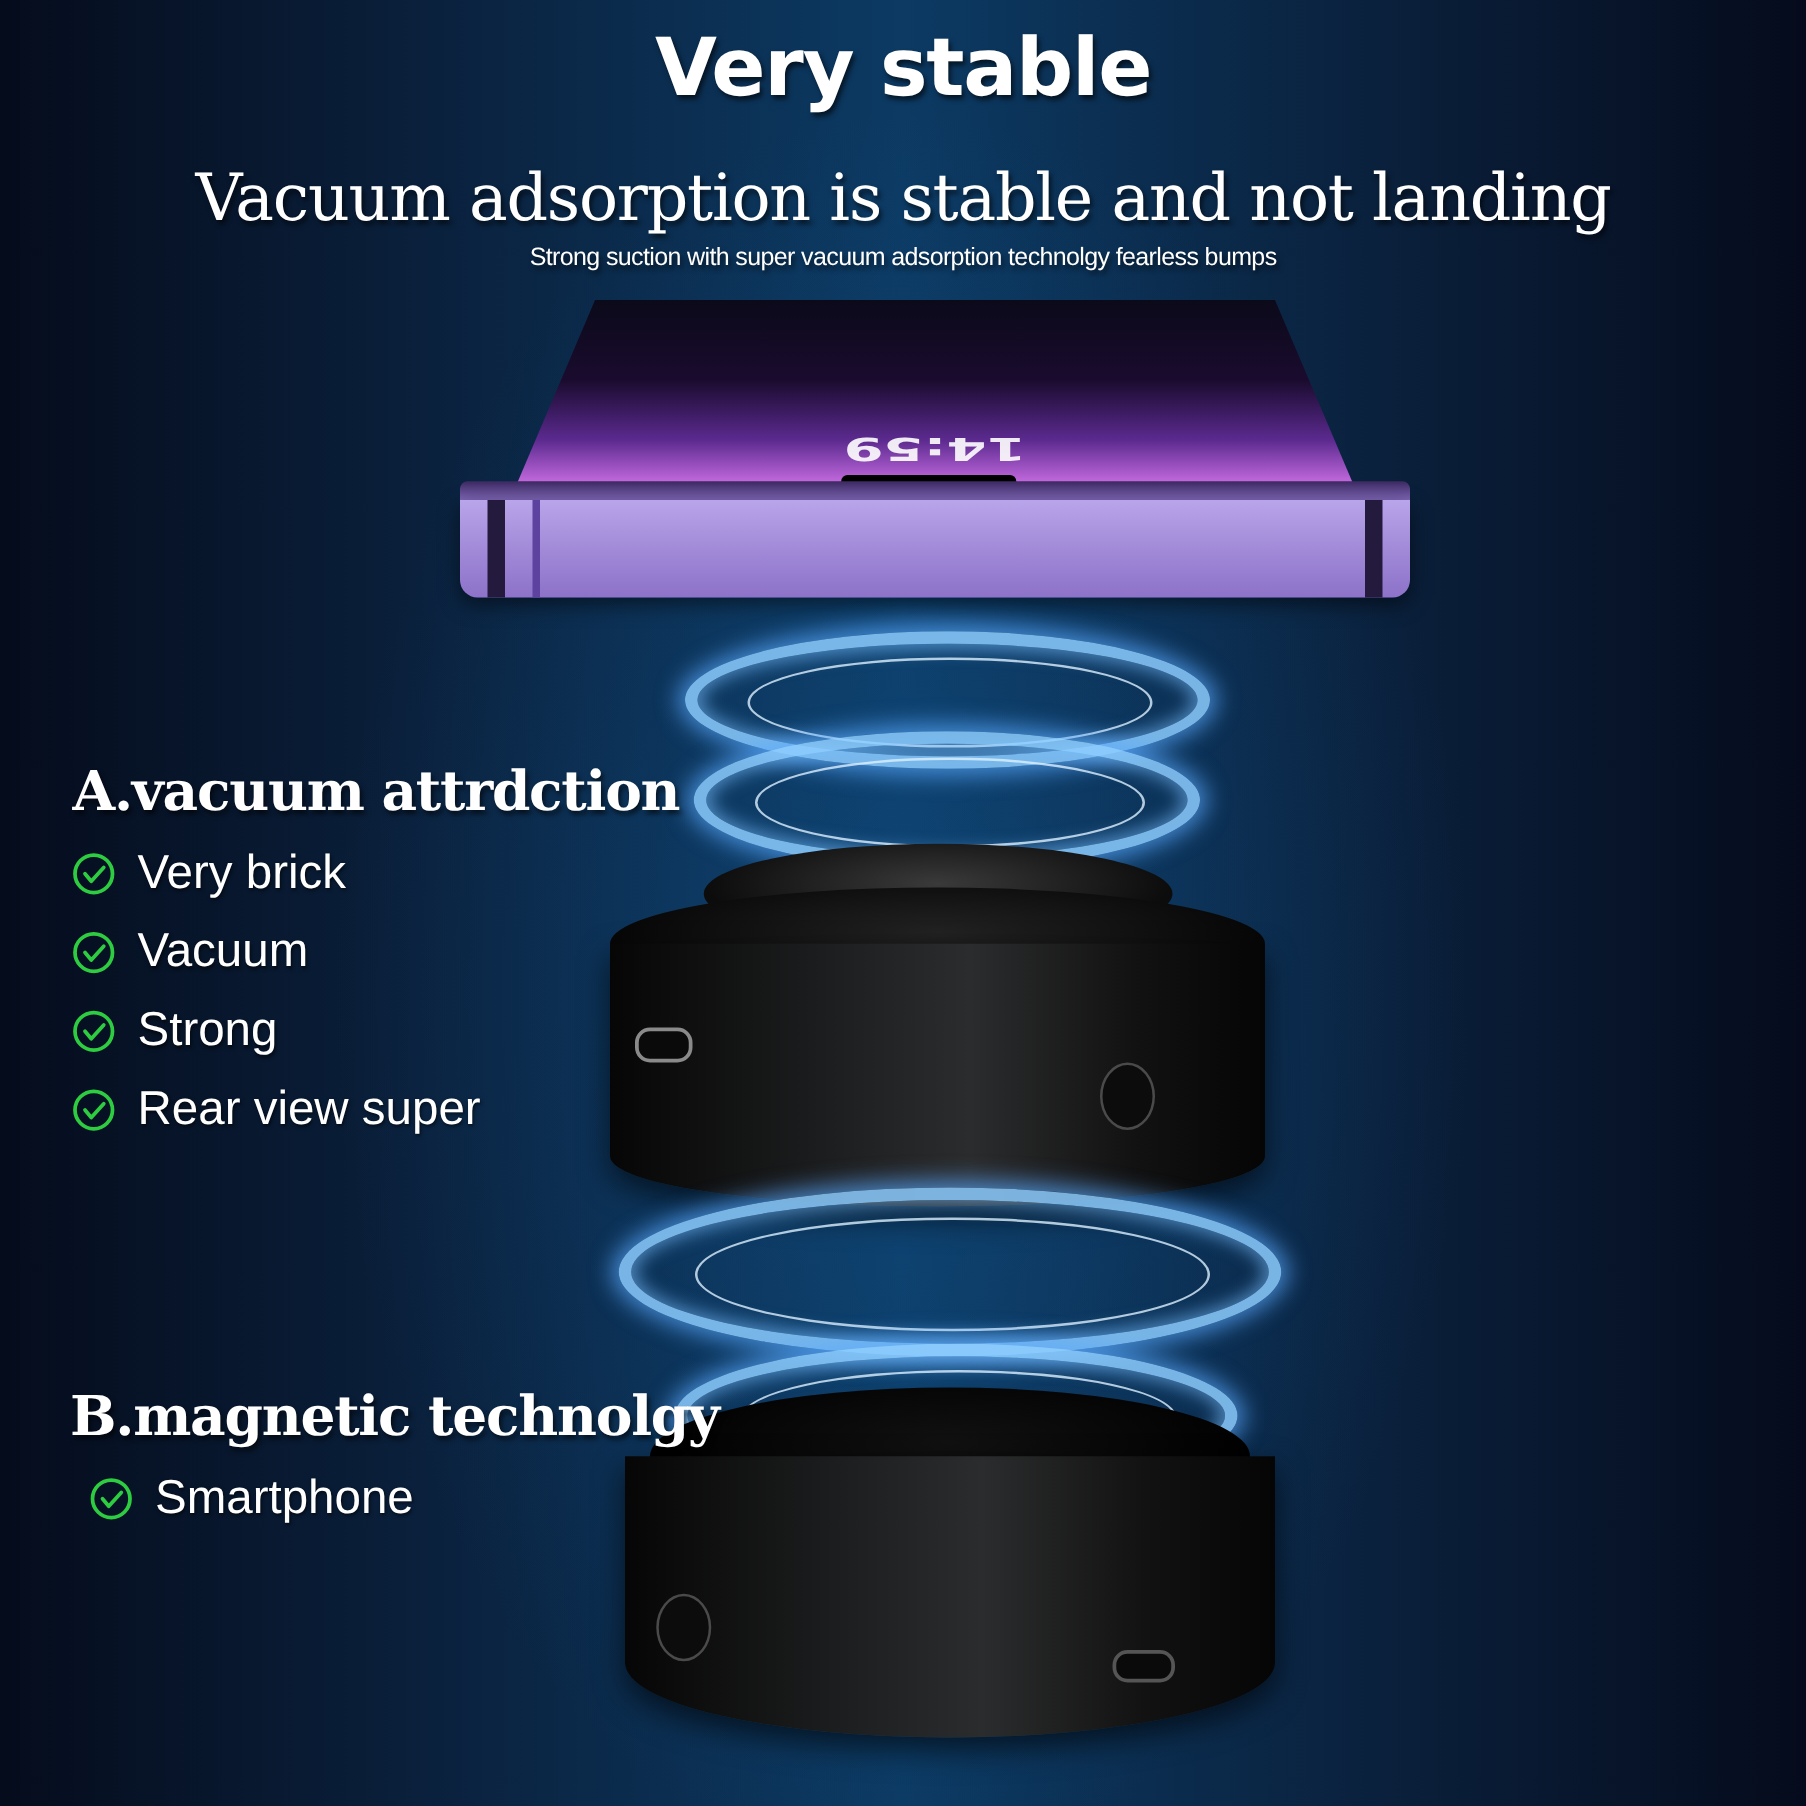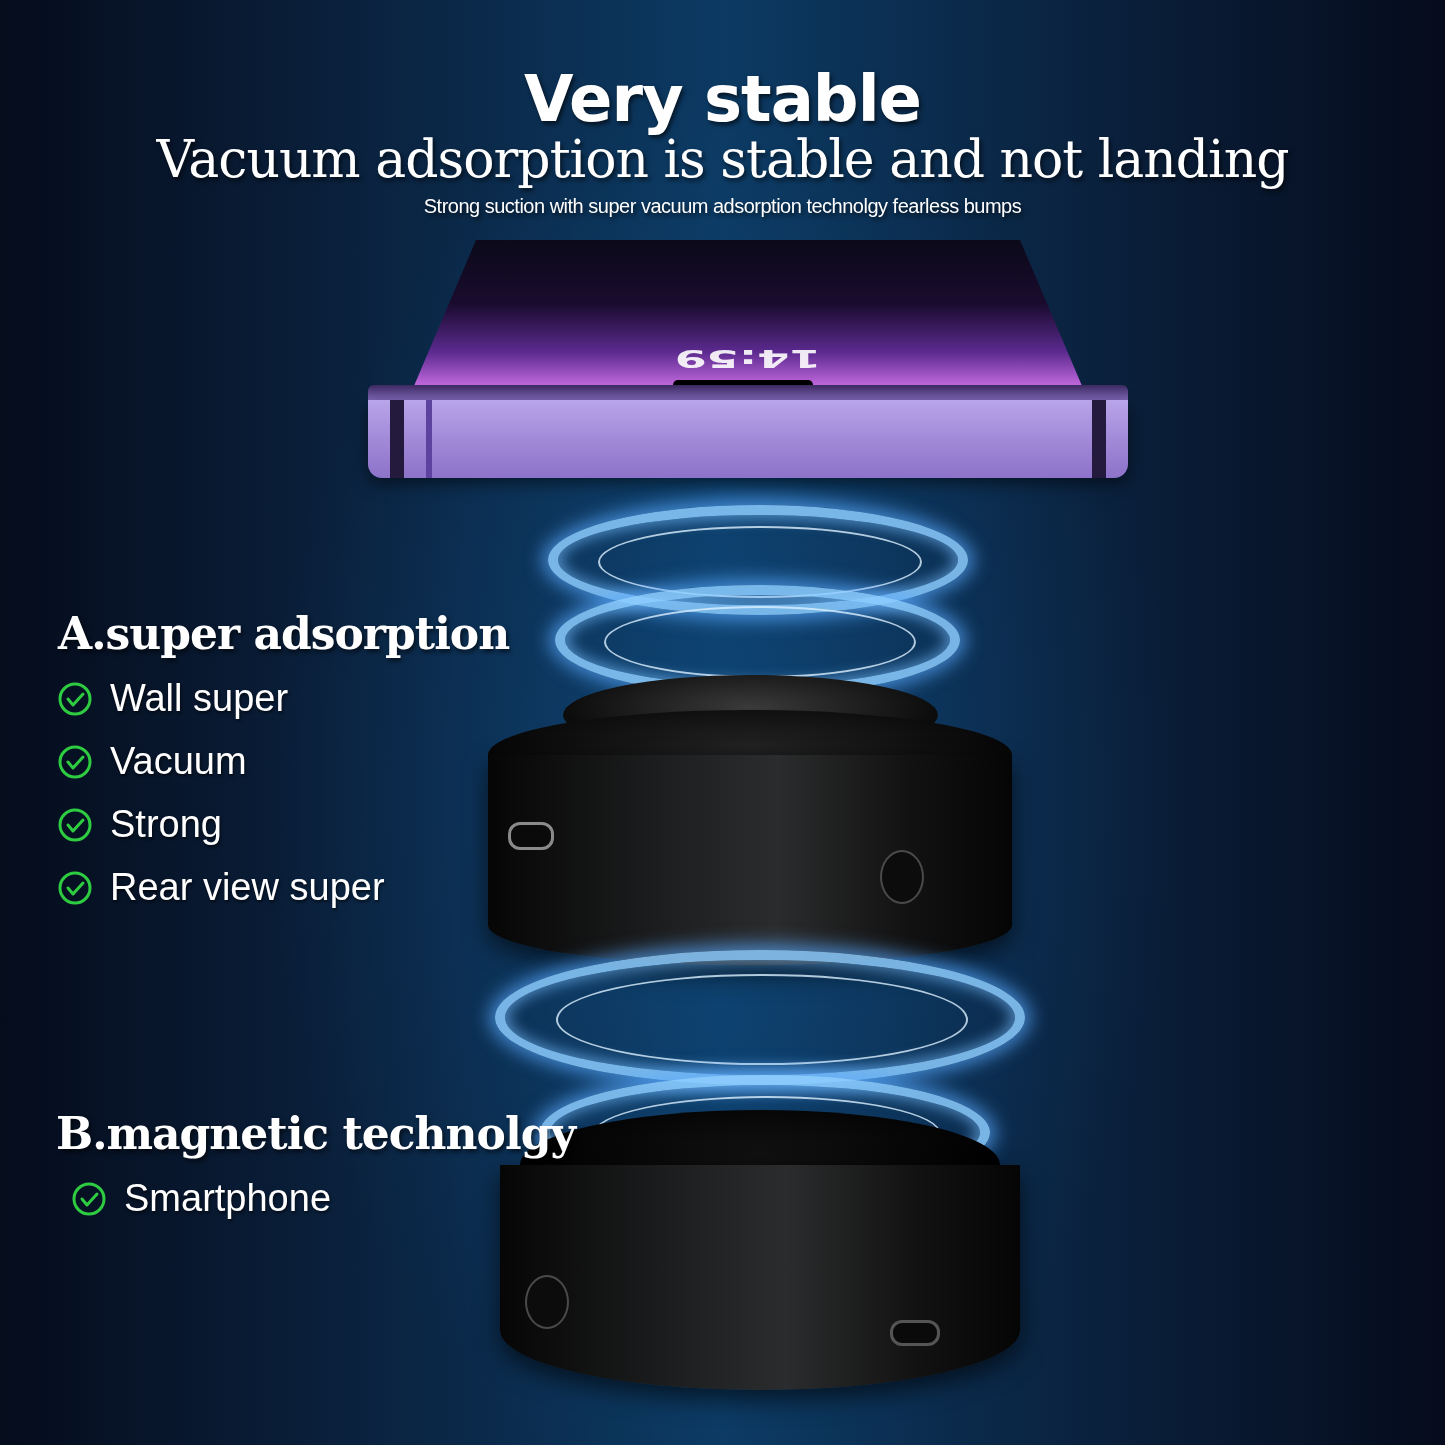--- a/index.html
+++ b/index.html
@@ -10,21 +10,21 @@
   }
   .vignette {
     position:absolute; inset:0;
     background: radial-gradient(ellipse 45% 70% at 50% 55%, rgba(20,90,150,0.35), rgba(0,0,0,0) 70%);
     pointer-events:none;
   }
   .headline {
     position:absolute; left:0; width:1445px; text-align:center; color:#fff;
     text-shadow: 2px 3px 4px rgba(0,0,0,0.6);
   }
-  .h-title { top:18px; font-family:"DejaVu Sans", sans-serif; font-size:64px; font-weight:bold; letter-spacing:-1px;margin-top:44px; }
+  .h-title { top:18px; font-family:"DejaVu Sans", sans-serif; font-size:64px; font-weight:bold; letter-spacing:-1px; }
   .h-sub { top:118px; font-family:"DejaVu Serif", serif; font-size:52px; letter-spacing:-1px;margin-top:11px; }
   .h-desc { top:195px; font-family:"Liberation Sans", sans-serif; font-size:20px; letter-spacing:-0.5px; }
 
   
   .phone { position:absolute; left:368px; top:240px; width:760px; height:250px; }
   .phone-screen {
     position:absolute; left:40px; top:0; width:680px; height:160px;
     background: linear-gradient(180deg, #0b0a1a 0%, #1a0b2e 40%, #5b2a8f 70%, #c66be0 92%, #e59af0 100%);
     clip-path: polygon(10% 0, 90% 0, 100% 100%, 0 100%);
     border-radius:8px;
@@ -132,28 +132,28 @@
 <div class="ring" style="left:495px; top:950px; width:510px; height:115px;"></div>
 <div class="ring" style="left:540px; top:1075px; width:430px; height:95px;"></div>
 
 <div class="device" style="left:500px; top:1110px; width:520px; height:300px;">
   <div class="dev-top" style="left:20px; top:0; width:480px; height:110px; background:radial-gradient(ellipse at 50% 40%, #111, #000 75%);"></div>
   <div class="dev-body" style="left:0; top:55px; width:520px; height:225px; border-radius:0 0 50% 50% / 0 0 60px 60px;"></div>
   <div class="btn-round" style="left:25px; top:165px;"></div>
   <div class="usb" style="left:390px; top:210px; width:44px; height:20px; border-color:#555;"></div>
 </div>
 
-<div class="feature-title" style="left:58px; top:608px;">A.super adsorption</div>
+<div class="feature-title" style="left:58px; top:608px;">A.vacuum attrdction</div>
 <ul class="feature-list" style="left:58px; top:667px;">
   <li class="feature-item">
     <svg class="check" viewBox="0 0 34 34">
         <circle cx="17" cy="17" r="15" fill="none" stroke="#2ecc40" stroke-width="3"></circle>
         <path d="M10 17 l5 6 l10 -11" fill="none" stroke="#2ecc40" stroke-width="3" stroke-linecap="round" stroke-linejoin="round"></path>
       </svg>
-    <span class="feature-label">Wall super</span>
+    <span class="feature-label">Very brick</span>
   </li>
   <li class="feature-item">
     <svg class="check" viewBox="0 0 34 34">
         <circle cx="17" cy="17" r="15" fill="none" stroke="#2ecc40" stroke-width="3"></circle>
         <path d="M10 17 l5 6 l10 -11" fill="none" stroke="#2ecc40" stroke-width="3" stroke-linecap="round" stroke-linejoin="round"></path>
       </svg>
     <span class="feature-label">Vacuum</span>
   </li>
   <li class="feature-item">
     <svg class="check" viewBox="0 0 34 34">

